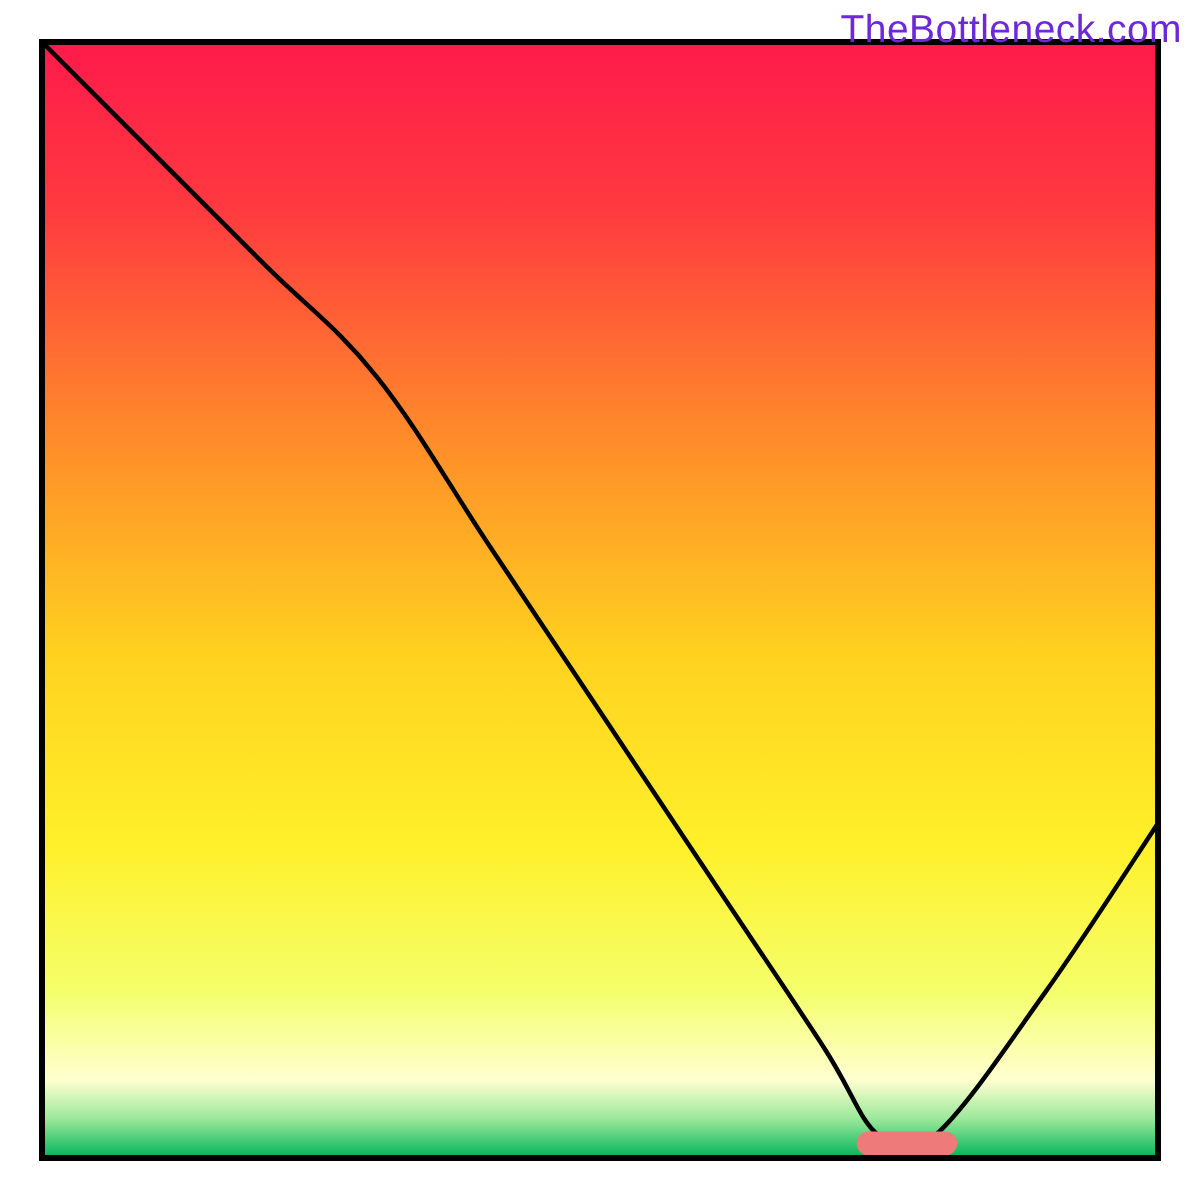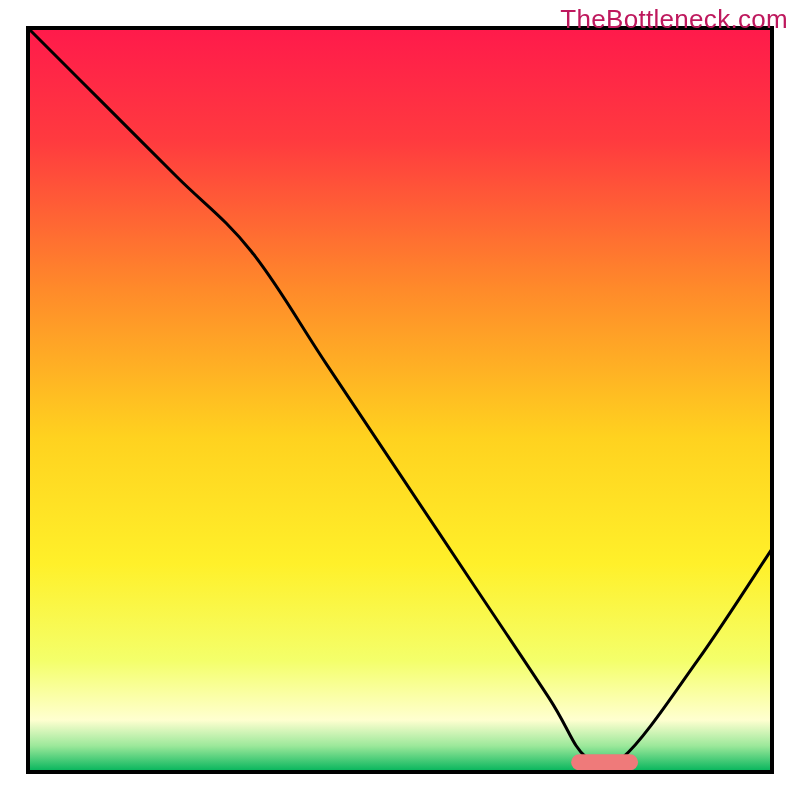--- a/index.html
+++ b/index.html
@@ -13,21 +13,21 @@
   }
   .wrap {
     position: relative;
     width: 800px;
     height: 800px;
   }
   .watermark {
     position: absolute;
     top: 4px;
     right: 12px;
-    color: #be185d;
+    color: #6d28d9;
     font-size: 26px;
     font-weight: 400;
     letter-spacing: 0.3px;
     z-index: 5;
     user-select: none;
   }
   svg.chart {
     position: absolute;
     left: 0;
     top: 0;

